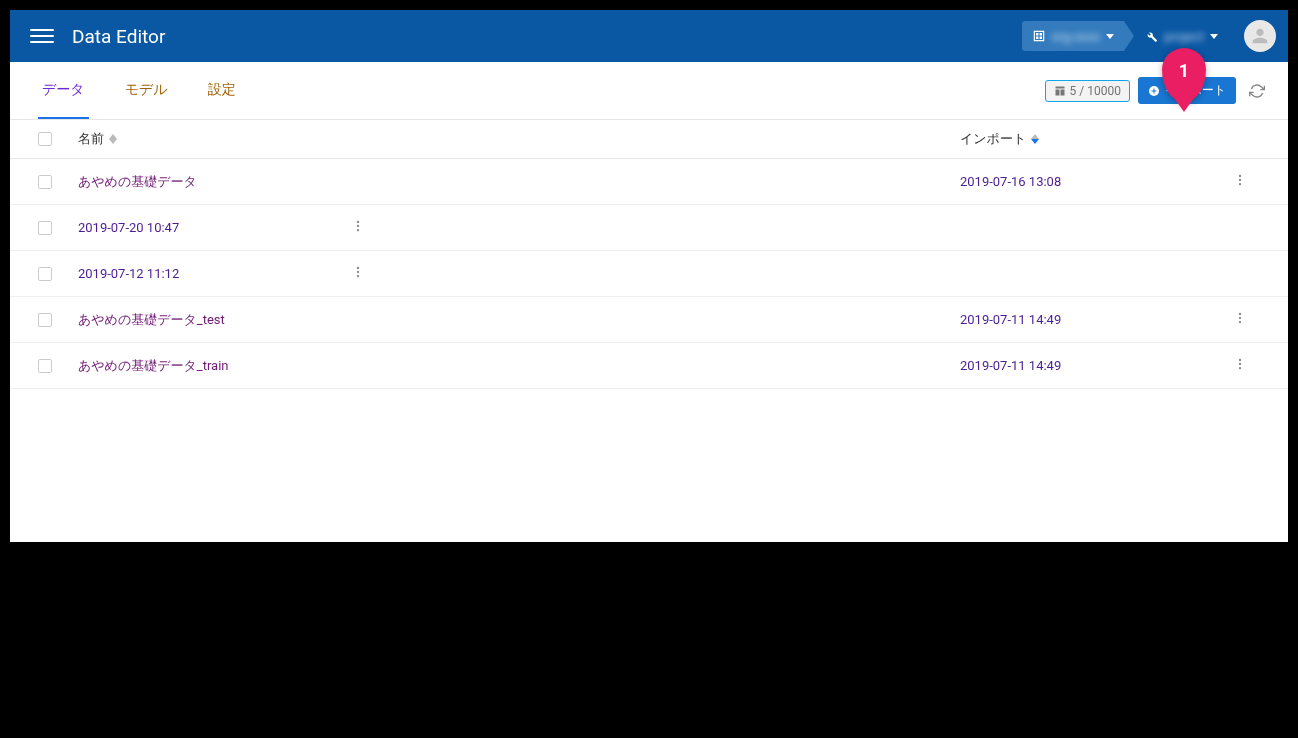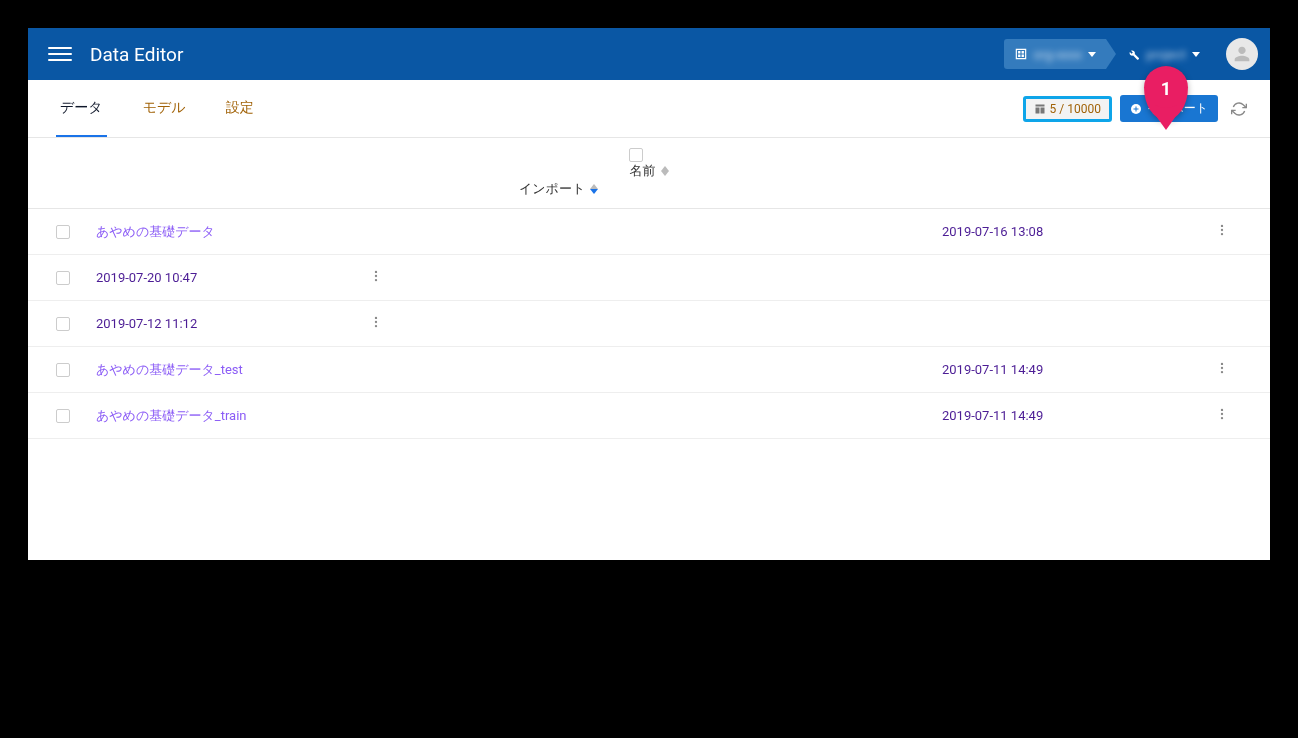--- a/index.html
+++ b/index.html
@@ -1,50 +1,50 @@
 <!DOCTYPE html>
 <html><head>
 <meta charset="utf-8">
 <style>
 * { margin: 0; padding: 0; box-sizing: border-box; }
 body { font-family: -apple-system, BlinkMacSystemFont, "Segoe UI", Roboto, "Hiragino Sans", "Meiryo", sans-serif; background: #000; width: 1298px; height: 738px; overflow: hidden; }
-.app-frame { background: #fff; margin: 28px; height: 532px; display: flex; flex-direction: column; position: relative; }
+.app-frame { background: #fff; margin: 10px; height: 532px; display: flex; flex-direction: column; position: relative; }
 .header { background: #0a57a4; height: 52px; display: flex; align-items: center; padding: 0 12px 0 20px; color: #fff; }
 .hamburger { width: 24px; height: 24px; cursor: pointer; margin-right: 18px; display: flex; flex-direction: column; justify-content: center; gap: 4px; }
 .hamburger span { display: block; height: 2px; background: #fff; border-radius: 1px; }
 .app-title { font-size: 19px; font-weight: 400; flex: 1; }
 .header-right { display: flex; align-items: center; gap: 10px; }
 .breadcrumb-group { display: flex; align-items: center; }
 .bc-seg { display: flex; align-items: center; height: 30px; padding: 0 10px; font-size: 13px; color: #fff; position: relative; gap: 6px; }
 .bc-seg.first { background: #347bbd; border-radius: 3px 0 0 3px; }
 .bc-seg.arrow { width: 0; height: 0; padding: 0; border-top: 15px solid transparent; border-bottom: 15px solid transparent; border-left: 10px solid #347bbd; }
 .bc-seg.second { background: transparent; }
 .bc-blur { filter: blur(3px); opacity: 0.7; }
 .avatar { width: 32px; height: 32px; border-radius: 50%; background: #e8e8e8; display: flex; align-items: center; justify-content: center; margin-left: 6px; }
 .avatar svg { width: 22px; height: 22px; fill: #bbb; }
 .content-area { flex: 1; background: #fff; padding: 0; }
 .tabs-row { display: flex; align-items: center; border-bottom: 1px solid #e6e6e6; padding: 0 18px 0 28px; height: 58px; }
 .tabs { display: flex; gap: 32px; flex: 1; }
 .tab { font-size: 14px; color: #a16207; padding: 18px 4px; cursor: pointer; border-bottom: 2px solid transparent; }
-.tab.active { color: #0f172a; border-bottom-color: #1a73e8; }
+.tab.active { color: #6d28d9; border-bottom-color: #1a73e8; }
 .toolbar-right { display: flex; align-items: center; gap: 8px; }
-.count-badge { background: #f3f3f3; border: 3px solid #0ea5e9; border-radius: 3px; padding: 3px 8px; font-size: 12px; color: #a16207; display: flex; align-items: center; gap: 4px; }
+.count-badge { background: #f3f3f3; border: 1px solid #0ea5e9; border-radius: 3px; padding: 3px 8px; font-size: 12px; color: #737373; display: flex; align-items: center; gap: 4px; }
 .import-btn { background: #1976d2; color: #fff; border: none; border-radius: 3px; padding: 5px 10px; font-size: 12px; cursor: pointer; display: flex; align-items: center; gap: 5px; }
 .refresh-btn { width: 26px; height: 26px; display: flex; align-items: center; justify-content: center; cursor: pointer; color: #888; }
 .table { width: 100%; }
-.table-header { display: flex; align-items: center; padding: 10px 28px; border-bottom: 1px solid #e6e6e6; font-size: 13px; color: #333; font-weight: 500; flex-direction: column; }
+.table-header { display: flex; align-items: center; padding: 10px 28px; border-bottom: 1px solid #e6e6e6; font-size: 13px; color: #333; font-weight: 500; }
 .col-check { width: 40px; display: flex; align-items: center; }
 .col-name { flex: 1; display: flex; align-items: center; gap: 5px; }
 .col-import { width: 260px; display: flex; align-items: center; gap: 5px; }
 .col-actions { width: 40px; display: flex; justify-content: center; }
 .checkbox { width: 14px; height: 14px; border: 1.5px solid #ccc; border-radius: 2px; cursor: pointer; }
 .sort-icons { display: inline-flex; flex-direction: column; line-height: 0; }
 .sort-icons svg { width: 8px; height: 5px; }
 .table-row { display: flex; align-items: center; padding: 10px 28px; border-bottom: 1px solid #eee; font-size: 13px; }
-.table-row .col-name a { color: #8b5cf6; text-decoration: none; cursor: pointer; }
+.table-row .col-name a { color: #701a75; text-decoration: none; cursor: pointer; }
 .table-row .col-import { color: #4c1d95; }
 .more-btn { cursor: pointer; color: #888; padding: 4px; }
 .annotation-pin { position: absolute; top: 38px; right: 82px; width: 44px; height: 54px; background: #e91e63; border-radius: 50% 50% 50% 50% / 40% 40% 60% 60%; display: flex; align-items: flex-start; justify-content: center; padding-top: 10px; color: #fff; font-weight: bold; font-size: 18px; box-shadow: 0 2px 6px rgba(0,0,0,0.3); z-index: 10; }
 .annotation-pin::after { content: ''; position: absolute; bottom: -10px; left: 50%; transform: translateX(-50%); width: 0; height: 0; border-left: 10px solid transparent; border-right: 10px solid transparent; border-top: 14px solid #e91e63; }
 .annotation-pin-inner { width: 40px; height: 40px; border-radius: 50%; background: #e91e63; display: flex; align-items: center; justify-content: center; position: absolute; top: 2px; }
 .caret-down { width: 0; height: 0; border-left: 4px solid transparent; border-right: 4px solid transparent; border-top: 5px solid #fff; display: inline-block; }
 .icon-building, .icon-wrench { width: 14px; height: 14px; fill: #fff; }
 </style>
 </head>
 <body>

